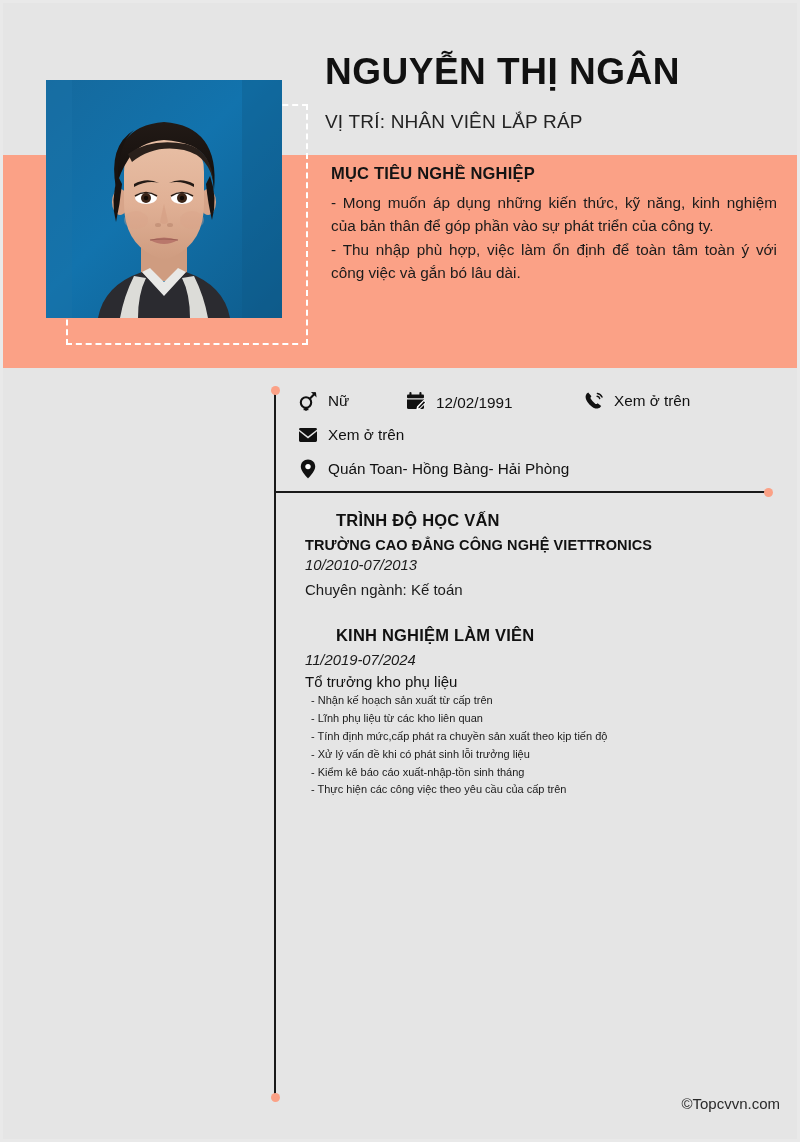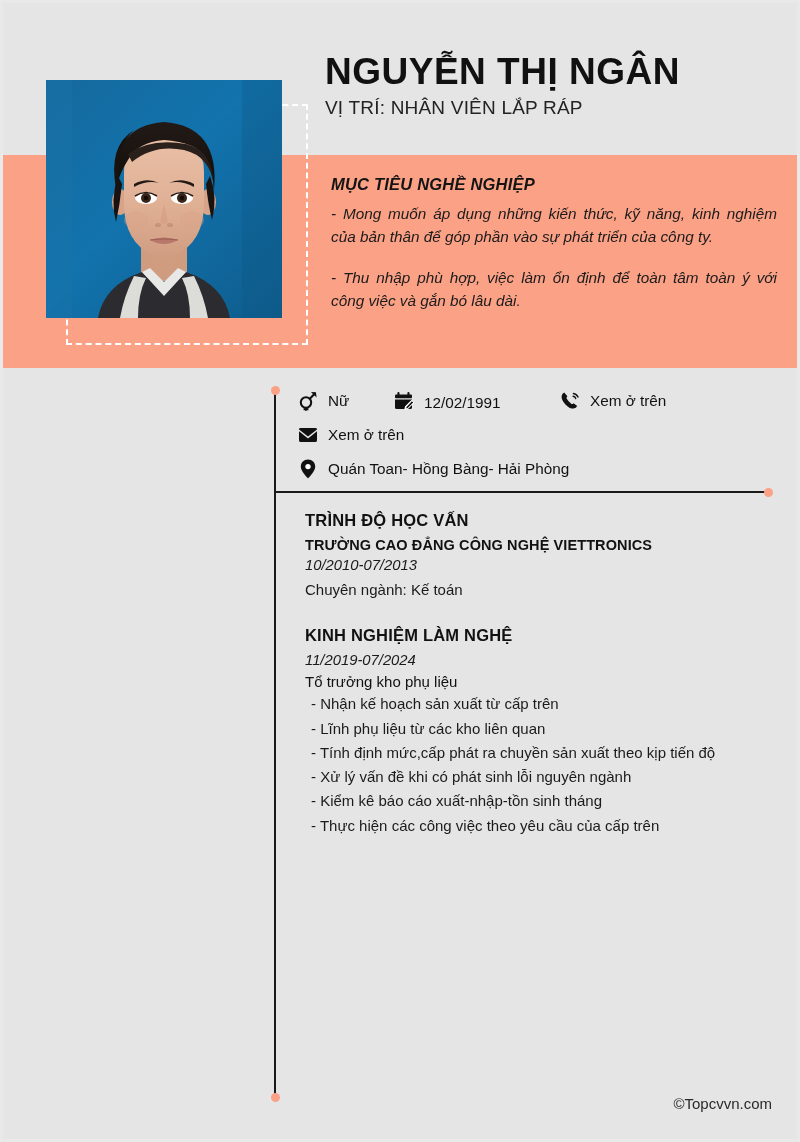--- a/index.html
+++ b/index.html
@@ -48,21 +48,21 @@
   }
   .cv-name {
     font-size: 37px;
     font-weight: bold;
     letter-spacing: 0.5px;
     color: #111111;
     line-height: 1.1;
     white-space: nowrap;
   }
   .cv-position {
-    margin-top: 4px;
+    margin-top: 18px;
     font-size: 19px;
     font-weight: 400;
     color: #232323;
     letter-spacing: 0.2px;
     white-space: nowrap;
   }
 
   
   .photo-frame {
     position: absolute;
@@ -80,39 +80,38 @@
     height: 238px;
     overflow: hidden;
     background: #15679a;
   }
   .photo svg { display: block; width: 100%; height: 100%; }
 
   
   .objective {
     position: absolute;
     left: 331px;
-    top: 175px;
+    top: 164px;
     width: 446px;
-    font-style: italic;
   }
   .objective-title {
     font-size: 16.5px;
     font-weight: bold;
     color: #141414;
     letter-spacing: 0.2px;
     margin-bottom: 9px;
   }
   .objective-para {
     font-size: 15.3px;
     color: #1b1b1b;
     line-height: 1.5;
     text-align: justify;
     text-justify: inter-word;
   }
-  .objective-para + .objective-para { margin-top: 18px; }
+  .objective-para + .objective-para { margin-top: 1px; }
 
   
   .timeline-line {
     position: absolute;
     left: 274px;
     top: 392px;
     width: 2px;
     height: 705px;
     background: #1a1a1a;
   }
@@ -139,20 +138,21 @@
   .contact {
     position: absolute;
     left: 297px;
     top: 384px;
     width: 490px;
   }
   .contact-row {
     display: flex;
     align-items: center;
     height: 34px;
+    gap: 12px;
   }
   .contact-item {
     display: flex;
     align-items: center;
   }
   .contact-item.gender { width: 96px; }
   .contact-item.dob    { width: 166px; align-items: flex-end; }
   .contact-item.phone  { width: auto; }
   .ci-icon {
     width: 22px;
@@ -176,20 +176,21 @@
     left: 305px;
     top: 511px;
     width: 480px;
   }
   .section-title {
     font-size: 16.5px;
     font-weight: bold;
     color: #111111;
     letter-spacing: 0.2px;
     margin-bottom: 7px;
+    margin-left: 31px;
   }
   .entry-org {
     font-size: 14.5px;
     font-weight: bold;
     color: #111111;
     letter-spacing: 0.1px;
     margin-bottom: 4px;
   }
   .entry-date {
     font-size: 14.8px;
@@ -202,31 +203,31 @@
     color: #1b1b1b;
     line-height: 1.62;
   }
   .entry-role {
     font-size: 15px;
     font-weight: normal;
     color: #111111;
     margin-bottom: 2px;
   }
   .duty {
-    font-size: 15px;
+    font-size: 11px;
     color: #1b1b1b;
     line-height: 1.62;
     padding-left: 6px;
   }
   .section-gap { height: 24px; }
 
   
   .footer {
     position: absolute;
-    right: 28px;
+    right: 20px;
     bottom: 30px;
     font-size: 15px;
     color: #2a2a2a;
     white-space: nowrap;
   }
 </style>
 </head>
 <body>
 
 <div id="page">
@@ -395,27 +396,27 @@
     <div>
       <div class="section-title">TRÌNH ĐỘ HỌC VẤN</div>
       <div class="entry-org">TRƯỜNG CAO ĐẲNG CÔNG NGHỆ VIETTRONICS</div>
       <div class="entry-date">10/2010-07/2013</div>
       <div class="entry-line">Chuyên ngành: Kế toán</div>
     </div>
 
     <div class="section-gap"></div>
 
     <div>
-      <div class="section-title">KINH NGHIỆM LÀM NGHỆ</div>
+      <div class="section-title">KINH NGHIỆM LÀM VIÊN</div>
       <div class="entry-date">11/2019-07/2024</div>
       <div class="entry-role">Tổ trưởng kho phụ liệu</div>
       <div class="duty">- Nhận kế hoạch sản xuất từ cấp trên</div>
       <div class="duty">- Lĩnh phụ liệu từ các kho liên quan</div>
       <div class="duty">- Tính định mức,cấp phát ra chuyền sản xuất theo kịp tiến độ</div>
-      <div class="duty">- Xử lý vấn đề khi có phát sinh lỗi nguyên ngành</div>
+      <div class="duty">- Xử lý vấn đề khi có phát sinh lỗi trưởng liệu</div>
       <div class="duty">- Kiểm kê báo cáo xuất-nhập-tồn sinh tháng</div>
       <div class="duty">- Thực hiện các công việc theo yêu cầu của cấp trên</div>
     </div>
 
   </div>
 
   <div class="footer">©Topcvvn.com</div>
 
 </div>
 

